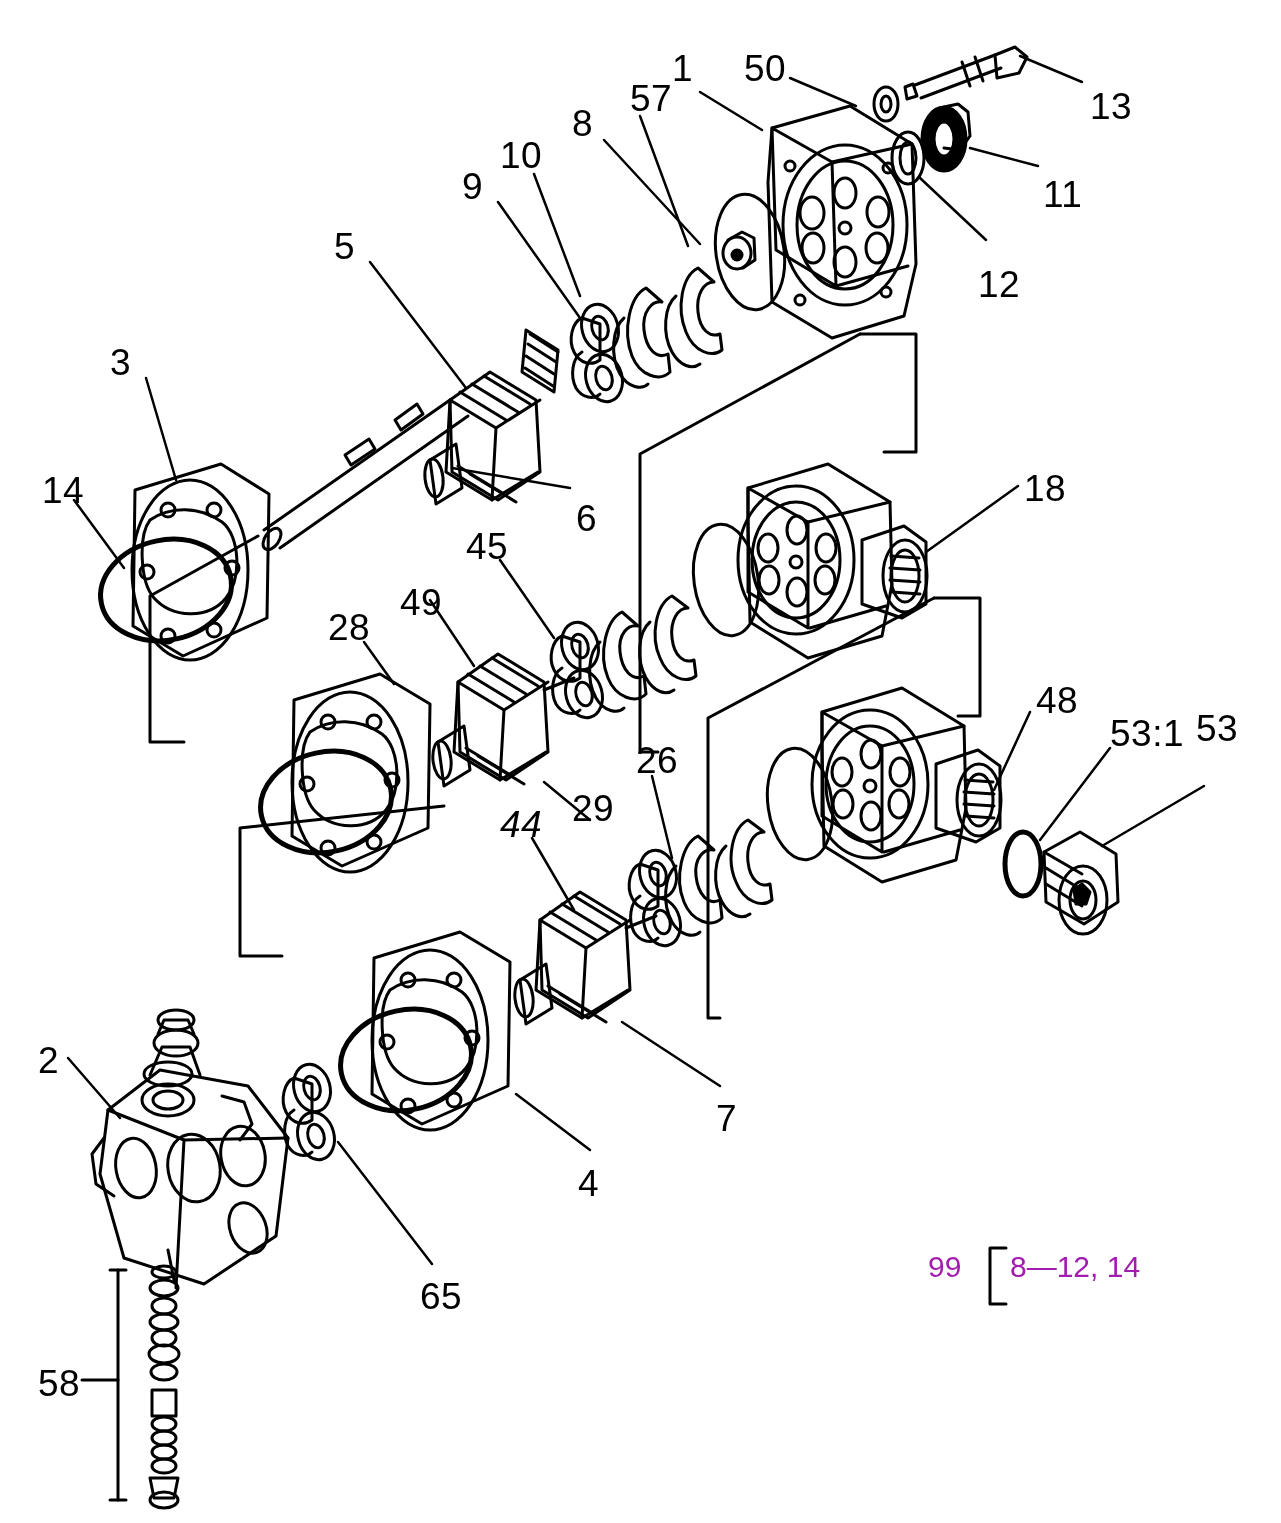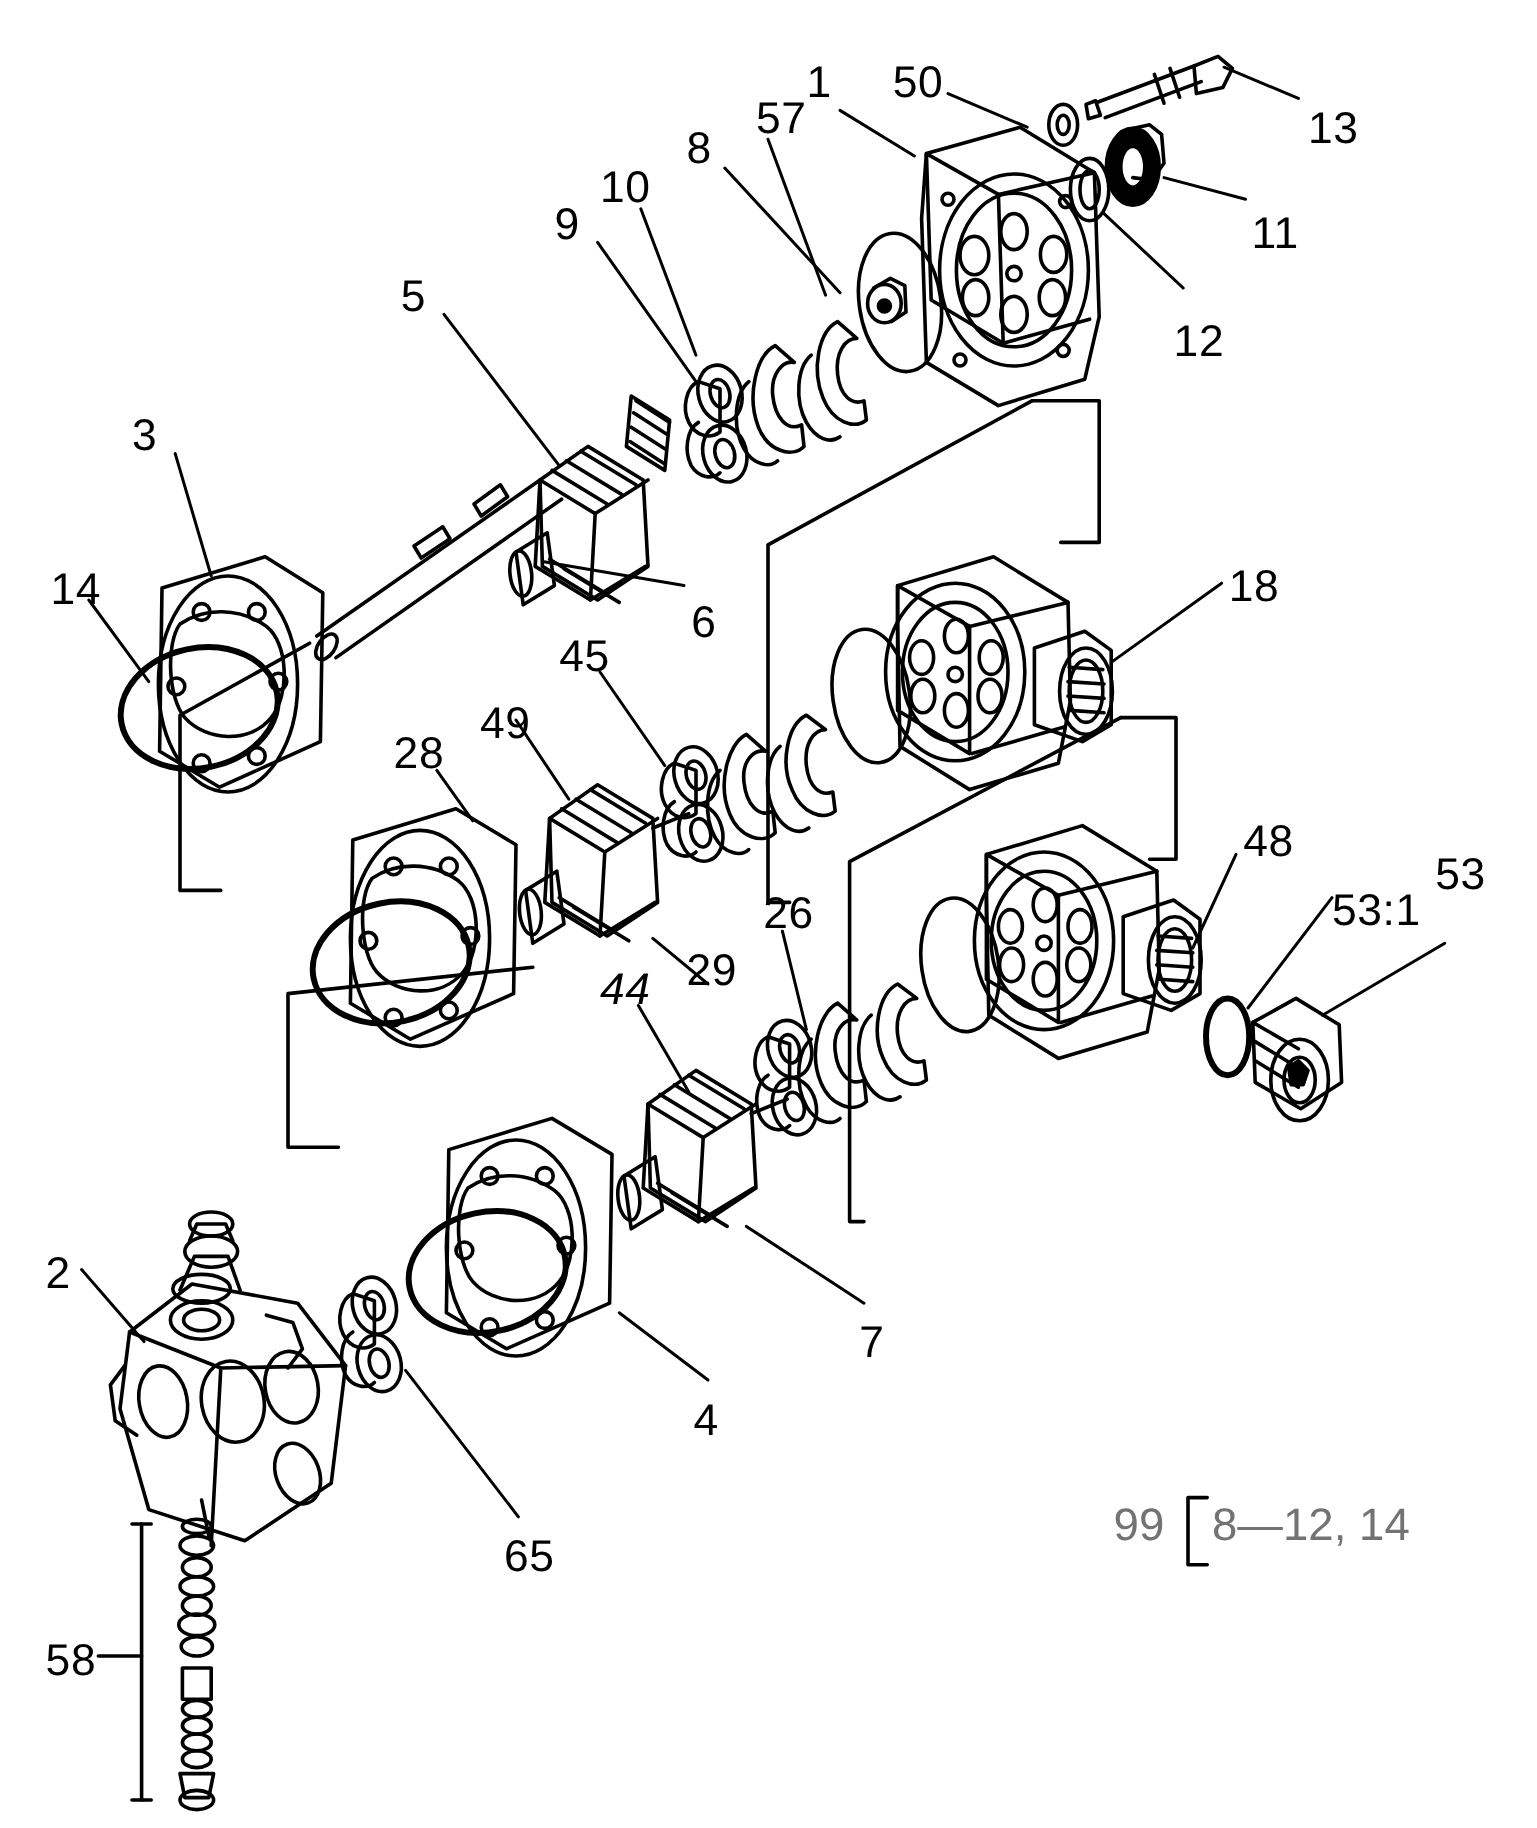--- a/index.html
+++ b/index.html
@@ -29,22 +29,22 @@
     font-size: 37px;
     font-weight: 400;
     color: #000000;
     white-space: nowrap;
     line-height: 1;
     letter-spacing: 0.5px;
   }
   .note {
     position: absolute;
     font-family: "Liberation Sans", sans-serif;
-    font-size: 38px;
-    color: #737373;
+    font-size: 30px;
+    color: #a21caf;
     white-space: nowrap;
     line-height: 1;
   }
 </style>
 </head>
 <body>
 
 <div id="sheet">
 
   <svg id="artwork" viewBox="0 0 1281 1523" xmlns="http://www.w3.org/2000/svg">
@@ -399,21 +399,21 @@
   <div class="callout" style="left:978px;  top:246px;margin-top:20px;">12</div>
   <div class="callout" style="left:334px;  top:228px;">5</div>
   <div class="callout" style="left:110px;  top:344px;">3</div>
   <div class="callout" style="left:42px;   top:472px;">14</div>
   <div class="callout" style="left:576px;  top:500px;">6</div>
   <div class="callout" style="left:1024px; top:470px;">18</div>
   <div class="callout" style="left:466px;  top:528px;">45</div>
   <div class="callout" style="left:400px;  top:584px;">49</div>
   <div class="callout" style="left:328px;  top:609px;">28</div>
   <div class="callout" style="left:1036px; top:682px;">48</div>
-  <div class="callout" style="left:1110px; top:715px;margin-top:25px;">53:1</div>
+  <div class="callout" style="left:1110px; top:715px;">53:1</div>
   <div class="callout" style="left:1196px; top:710px;">53</div>
   <div class="callout" style="left:636px;  top:742px;">26</div>
   <div class="callout" style="left:572px;  top:790px;">29</div>
   <div class="callout" style="left:500px;  top:806px;font-style:italic;">44</div>
   <div class="callout" style="left:716px;  top:1100px;">7</div>
   <div class="callout" style="left:38px;   top:1042px;">2</div>
   <div class="callout" style="left:578px;  top:1165px;">4</div>
   <div class="callout" style="left:420px;  top:1278px;">65</div>
   <div class="callout" style="left:38px;   top:1365px;">58</div>
 

